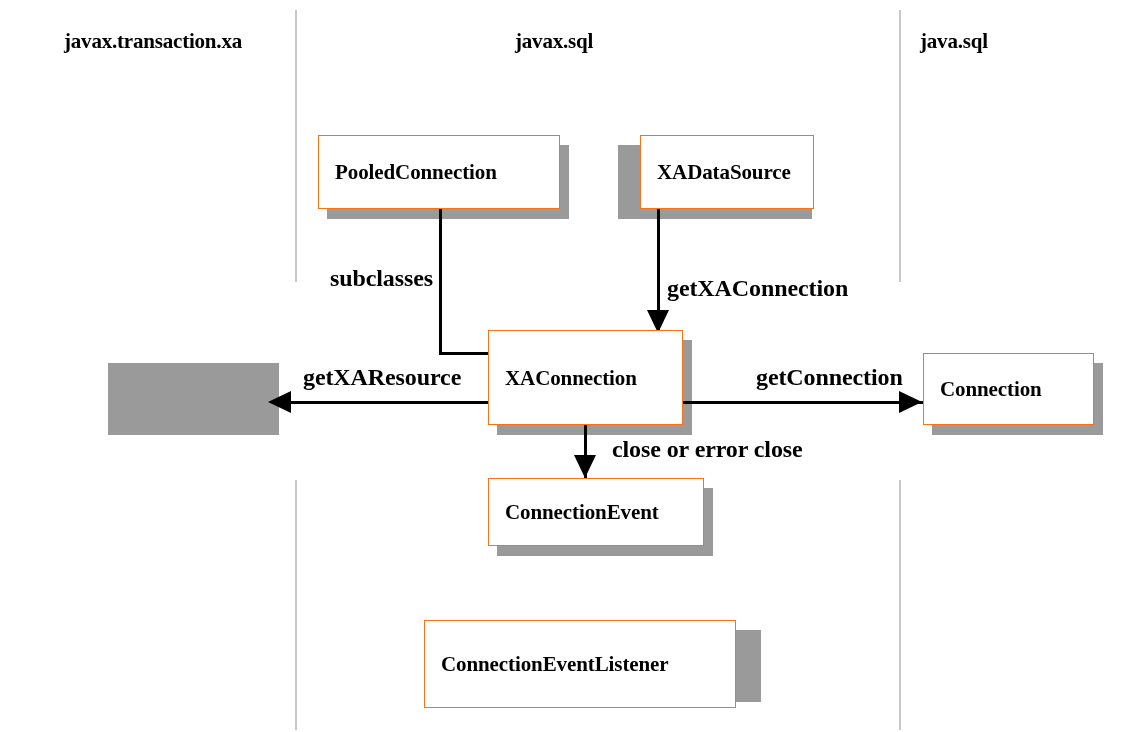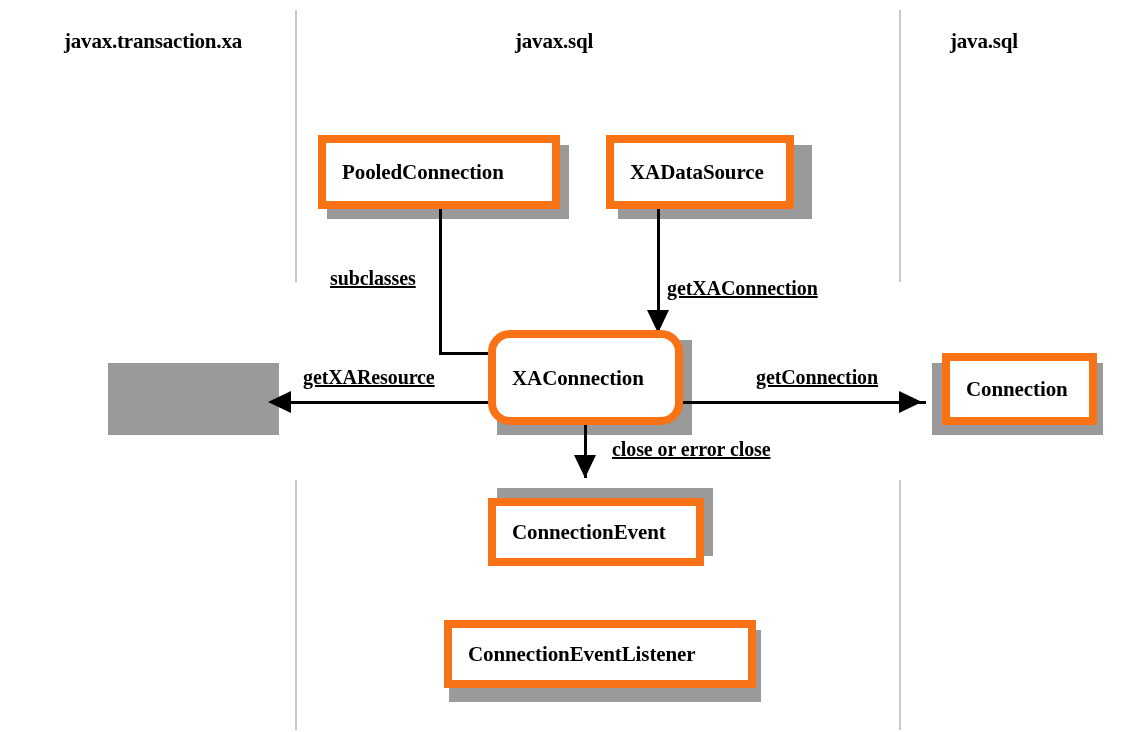--- a/index.html
+++ b/index.html
@@ -33,21 +33,21 @@
     position: absolute;
     width: 2px;
     background: #c8c8c8;
   }
 
   
   .node {
     position: absolute;
     box-sizing: border-box;
     background: #ffffff;
-    border: 8px solid #f97316;
+    border: 1px solid #f97316;
     z-index: 5;
   }
   .node .node-label {
     position: absolute;
     left: 16px;
     top: 50%;
     transform: translateY(-50%);
     font-weight: bold;
     font-size: 21px;
     line-height: 22px;
@@ -93,39 +93,38 @@
   .arrow-down {
     border-left: 11px solid transparent;
     border-right: 11px solid transparent;
     border-top: 23px solid #000000;
   }
 
   
   .edge-label {
     position: absolute;
     font-weight: bold;
-    font-size: 20px;
+    font-size: 24px;
     line-height: 20px;
     color: #000000;
     white-space: nowrap;
     letter-spacing: -0.1px;
     z-index: 6;
-    text-decoration: underline;
   }
 </style>
 </head>
 <body>
 
 <div id="canvas">
 
   <div class="pkg-header" style="left:31px; top:31px;margin-left:33px;">javax.transaction.xa</div>
 
   <div class="pkg-header" style="left:515px; top:31px;">javax.sql</div>
 
-  <div class="pkg-header" style="left:950px; top:31px;">java.sql</div>
+  <div class="pkg-header" style="left:920px; top:31px;">java.sql</div>
 
   <div class="divider" style="left:295px; top:10px;  height:272px;"></div>
   <div class="divider" style="left:295px; top:480px; height:250px;"></div>
 
   <div class="divider" style="left:899px; top:10px;  height:272px;"></div>
   <div class="divider" style="left:899px; top:480px; height:250px;"></div>
 
   <div class="edge-v" style="left:439px; top:207px; height:148px;"></div>
   <div class="edge-h" style="left:439px; top:352px; width:56px;"></div>
   <div class="edge-label" style="left:330px; top:268px;">subclasses</div>
@@ -151,34 +150,34 @@
   <div class="node-shadow" style="left:497px; top:340px; width:195px; height:95px;"></div>
   <div class="node-shadow" style="left:108px; top:363px; width:171px; height:72px;"></div>
   <div class="node-shadow" style="left:932px; top:363px; width:171px; height:72px;"></div>
   <div class="node-shadow" style="left:497px; top:488px; width:216px; height:68px;"></div>
   <div class="node-shadow" style="left:449px; top:630px; width:312px; height:72px;"></div>
 
   <div class="node" style="left:318px; top:135px; width:242px; height:74px;">
     <span class="node-label">PooledConnection</span>
   </div>
 
-  <div class="node" style="left:606px; top:135px; width:188px; height:74px;">
+  <div class="node" style="left:640px; top:135px; width:174px; height:74px;">
     <span class="node-label">XADataSource</span>
   </div>
 
-  <div class="node" style="left:488px; top:330px; width:195px; height:95px;border-radius:22px;">
+  <div class="node" style="left:488px; top:330px; width:195px; height:95px;">
     <span class="node-label">XAConnection</span>
   </div>
 
 
-  <div class="node" style="left:923px; top:353px; width:155px; height:72px;margin-left:19px;">
+  <div class="node" style="left:923px; top:353px; width:171px; height:72px;">
     <span class="node-label">Connection</span>
   </div>
 
-  <div class="node" style="left:488px; top:478px; width:216px; height:68px;margin-top:20px;">
+  <div class="node" style="left:488px; top:478px; width:216px; height:68px;">
     <span class="node-label">ConnectionEvent</span>
   </div>
 
-  <div class="node" style="left:444px; top:620px; width:312px; height:68px;">
+  <div class="node" style="left:424px; top:620px; width:312px; height:88px;">
     <span class="node-label">ConnectionEventListener</span>
   </div>
 
 </div>
 
 </body></html>

